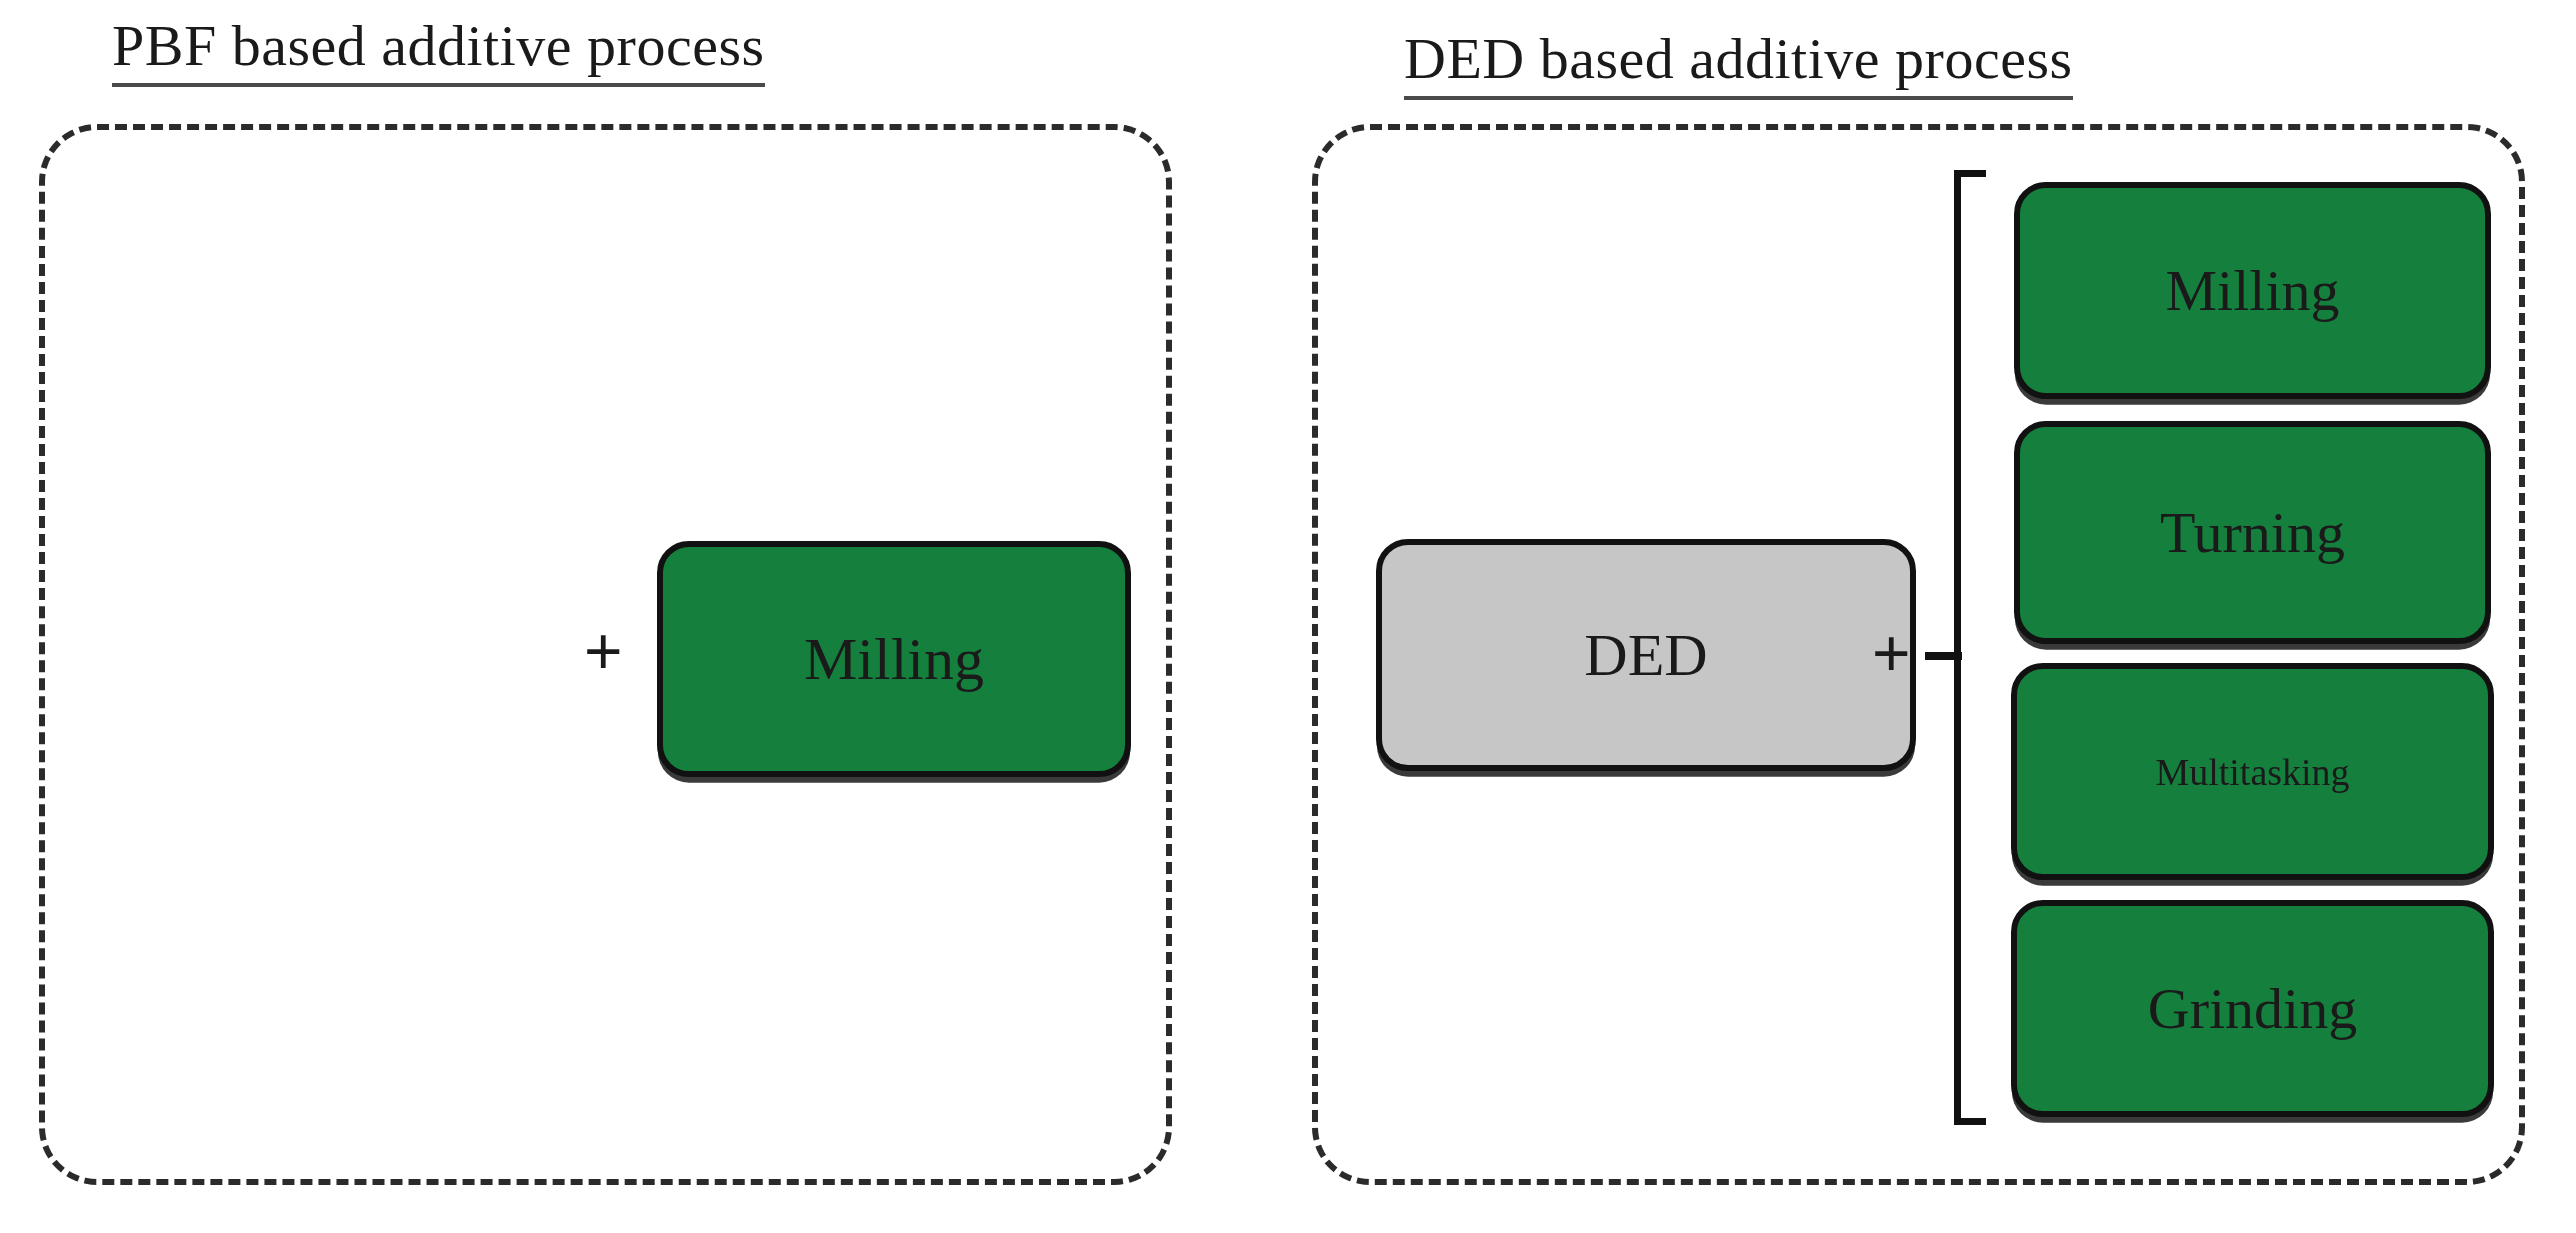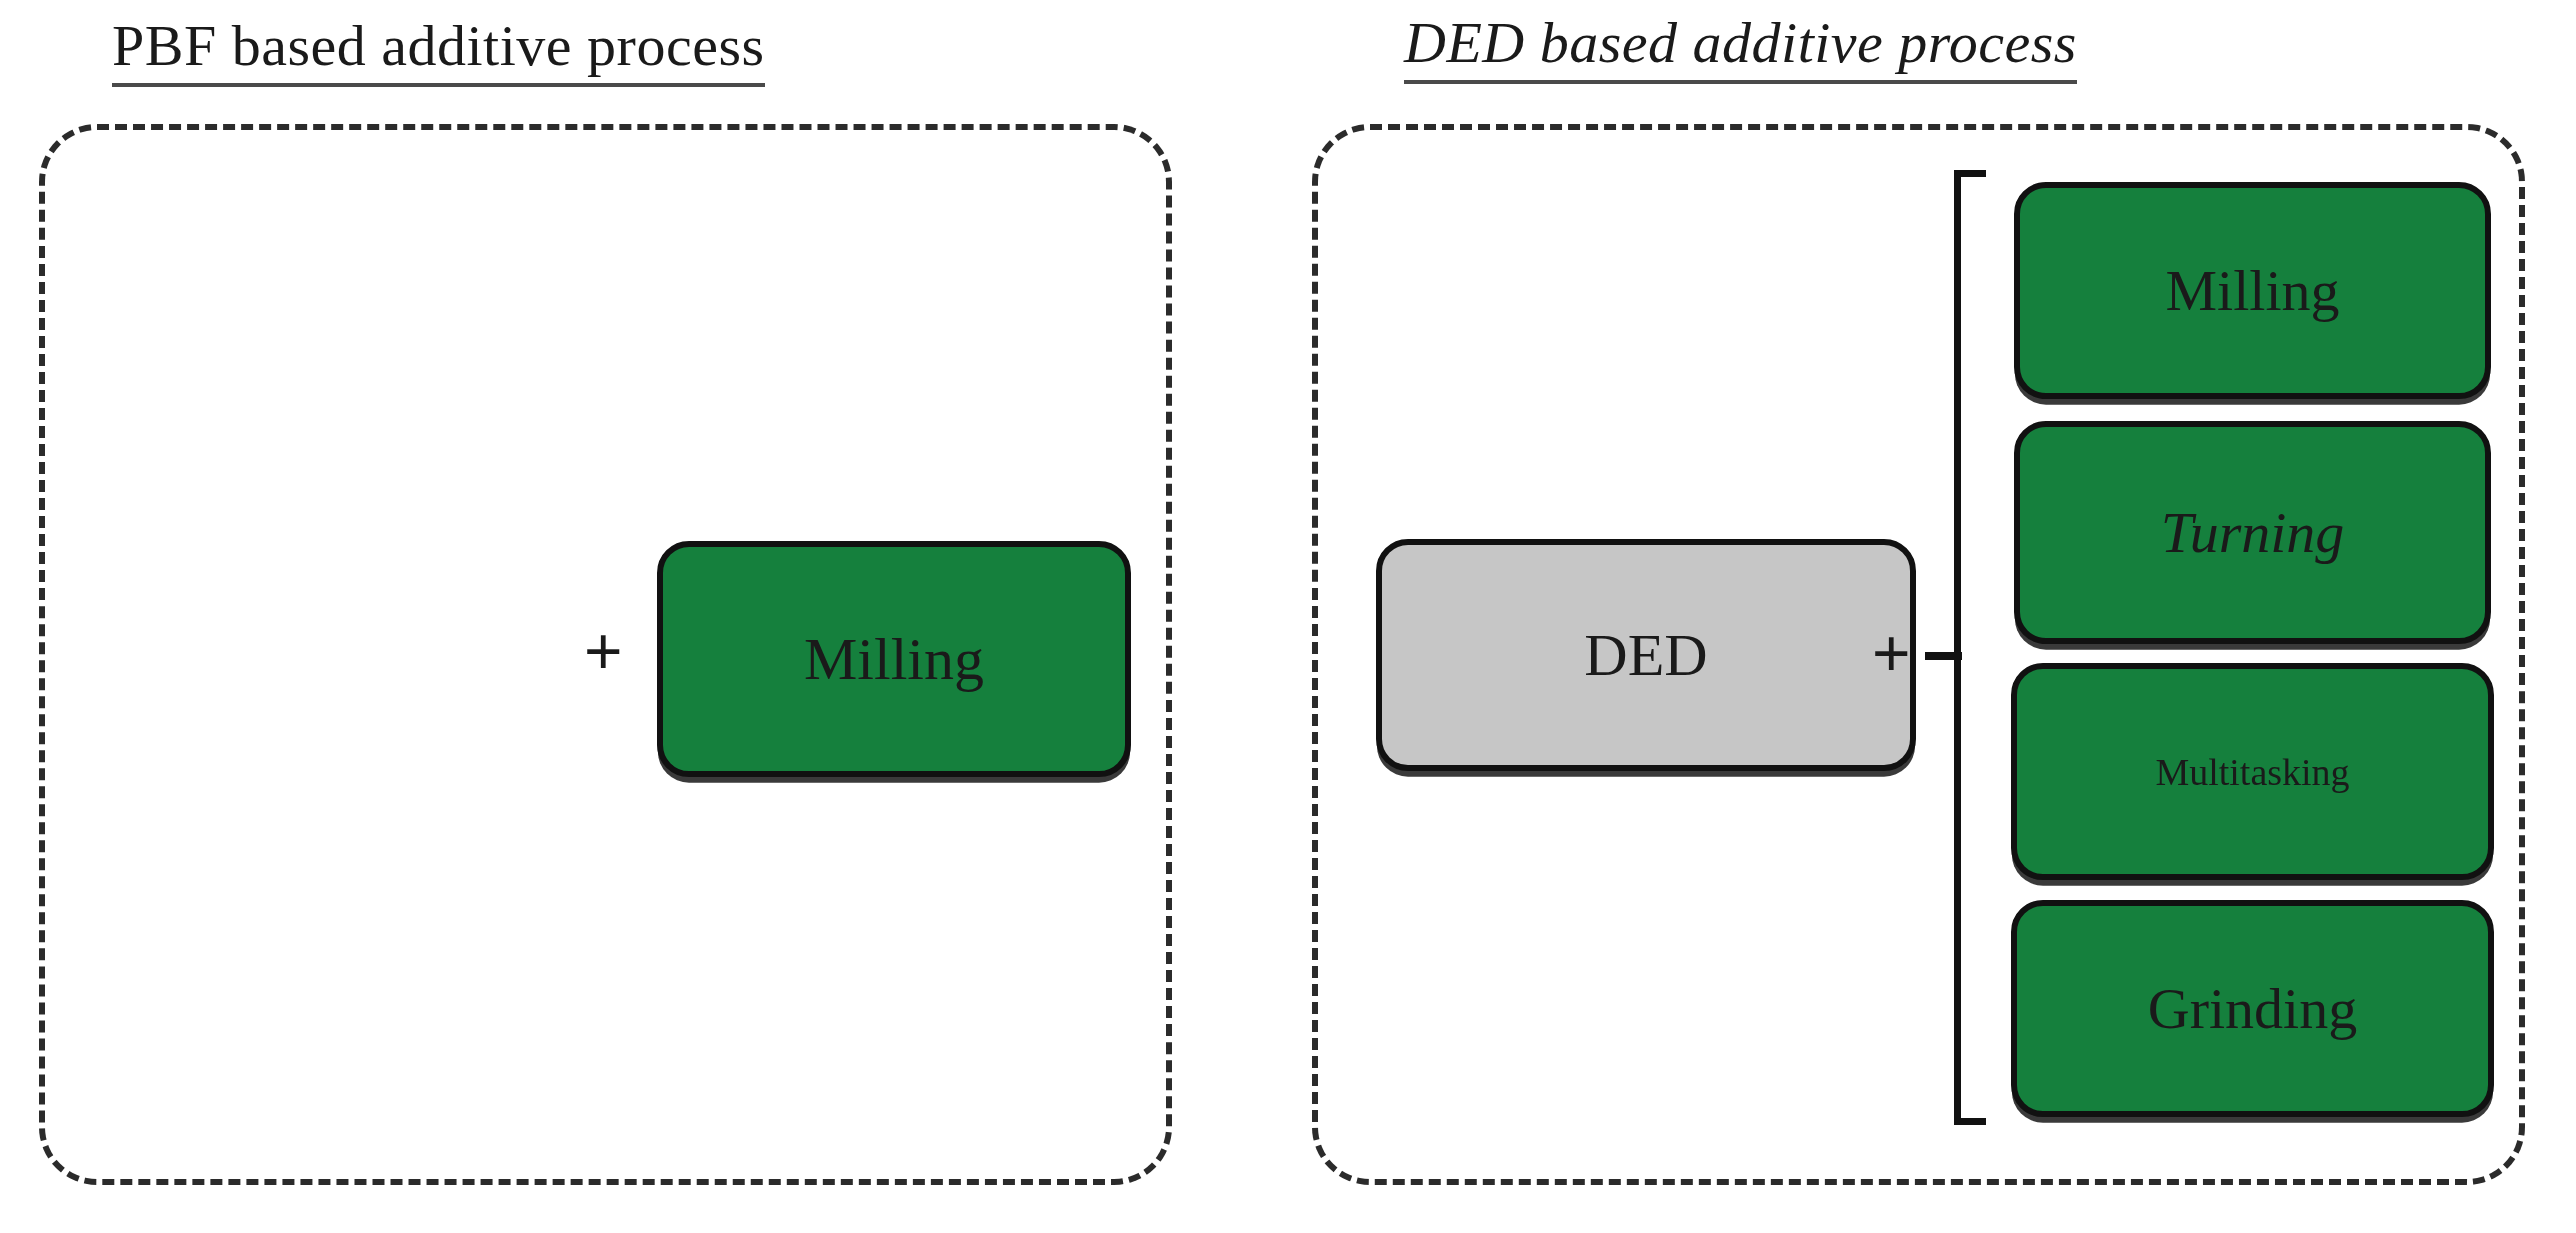--- a/index.html
+++ b/index.html
@@ -24,21 +24,21 @@
     text-align: center;
     font-size: 58px;
     line-height: 1;
     color: #1a1a1a;
     letter-spacing: 0.5px;
     white-space: nowrap;
     padding-bottom: 7.5px;
     border-bottom: 4.7px solid #4a4a4a;
   }
   #title-pbf { left: 112px; top: 17px; }
-  #title-ded { left: 1404px; top: 14px; font-style: italic; }
+  #title-ded { left: 1404px; top: 30px; }
 
   
   .dashed-panel {
     position: absolute;
     border: 6.6px dashed #2b2b2b;
     border-radius: 58px;
     background: transparent;
     box-sizing: border-box;
   }
   #panel-pbf  { left: 39px;   top: 124px; width: 1133px; height: 1061px; }
@@ -61,21 +61,21 @@
   .proc-box.primary { background: #c6c6c6; }
   .proc-box.second  { background: #15803d; }
 
   
   #box-pbf      { left: 97px;  top: 537px; width: 453px; height: 240px; font-size: 60px; }
   #box-milling-l{ left: 657px;  top: 541px; width: 474px; height: 236px; font-size: 60px; }
 
   
   #box-ded          { left: 1376px; top: 539px; width: 540px; height: 232px; font-size: 60px; }
   #box-milling-r    { left: 2014px; top: 182px; width: 477px; height: 217px; font-size: 58px; }
-  #box-turning      { left: 2014px; top: 421px; width: 477px; height: 223px; font-size: 58px; font-style: italic; }
+  #box-turning      { left: 2014px; top: 421px; width: 477px; height: 223px; font-size: 58px; }
   #box-multitasking { left: 2011px; top: 663px; width: 483px; height: 217px; font-size: 38px; }
   #box-grinding     { left: 2011px; top: 900px; width: 483px; height: 217px; font-size: 58px; }
 
   
   .plus-sign {
     position: absolute;
     font-size: 66px;
     line-height: 1;
     color: #1a1a1a;
     font-family: "Liberation Sans", sans-serif;

